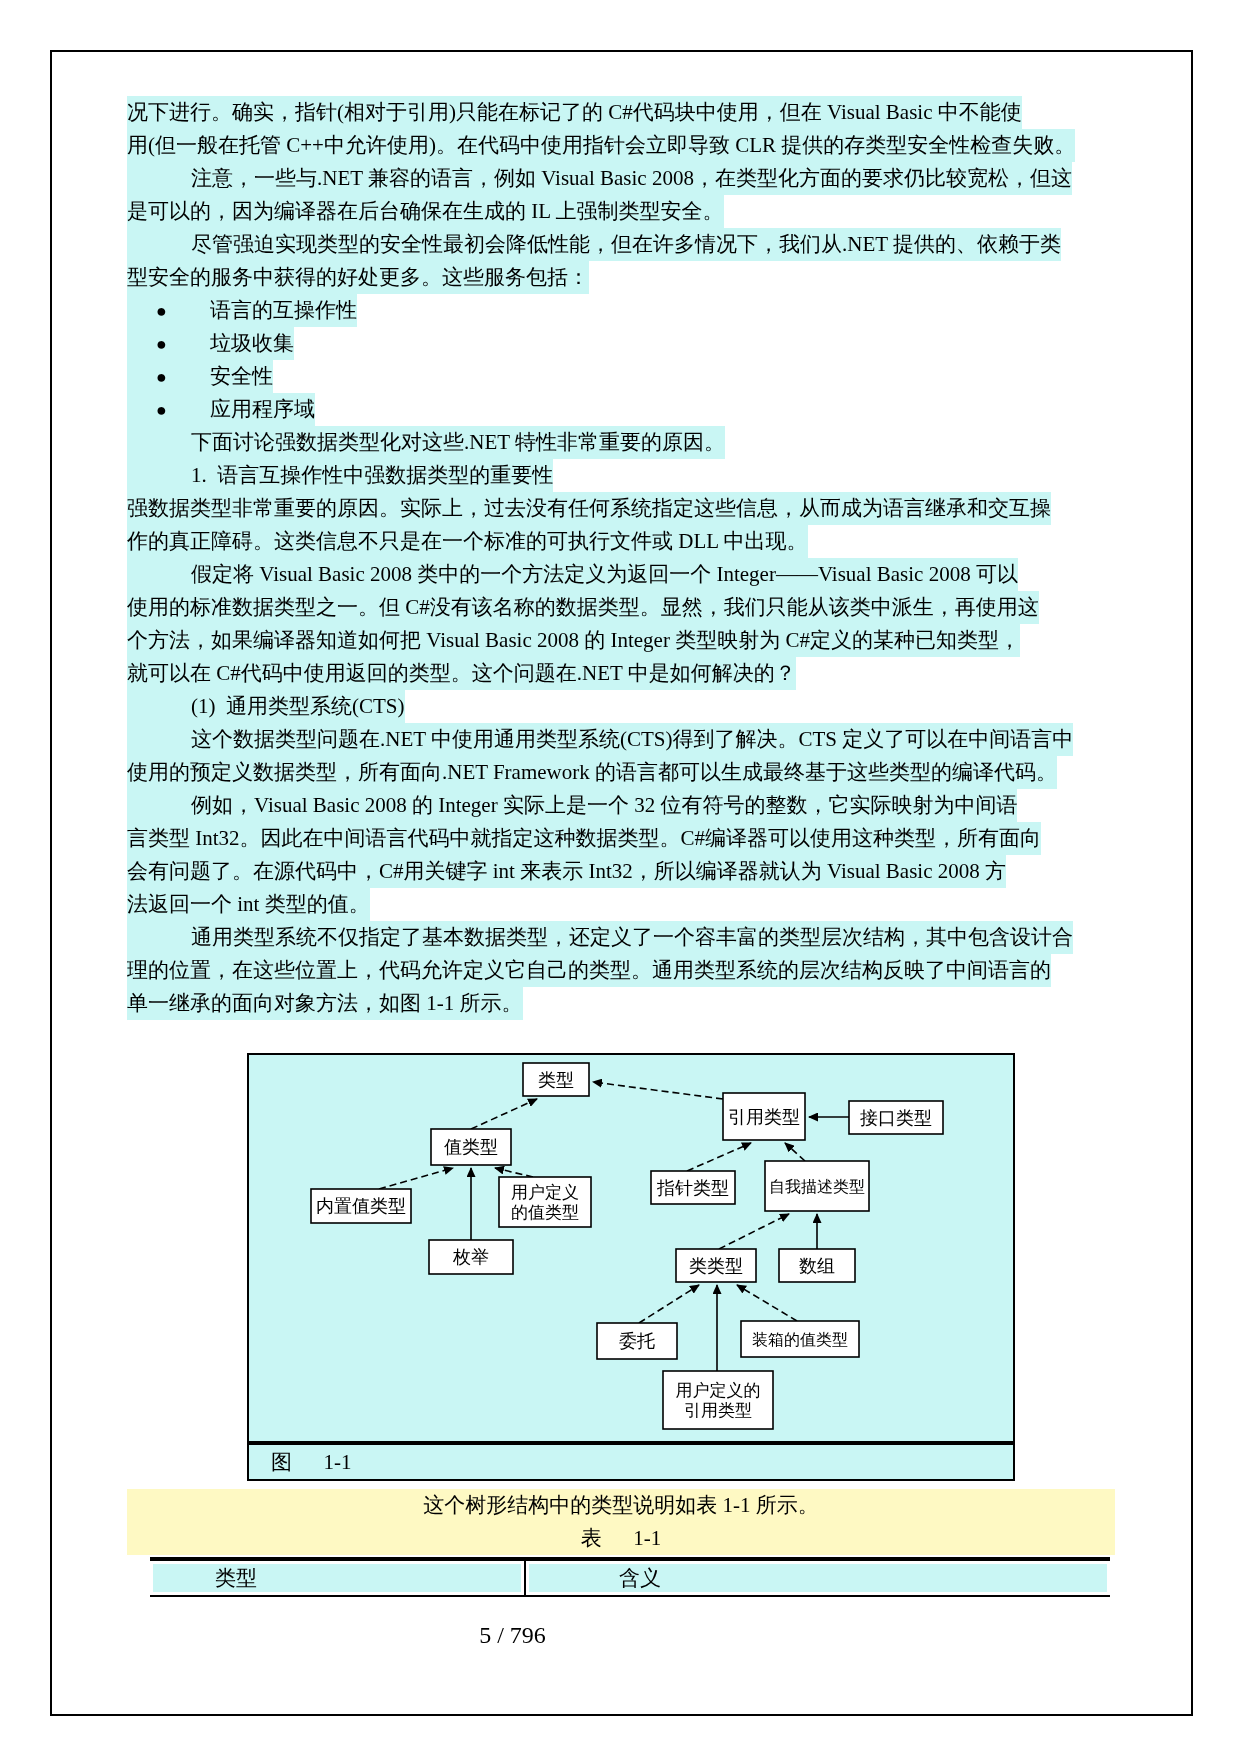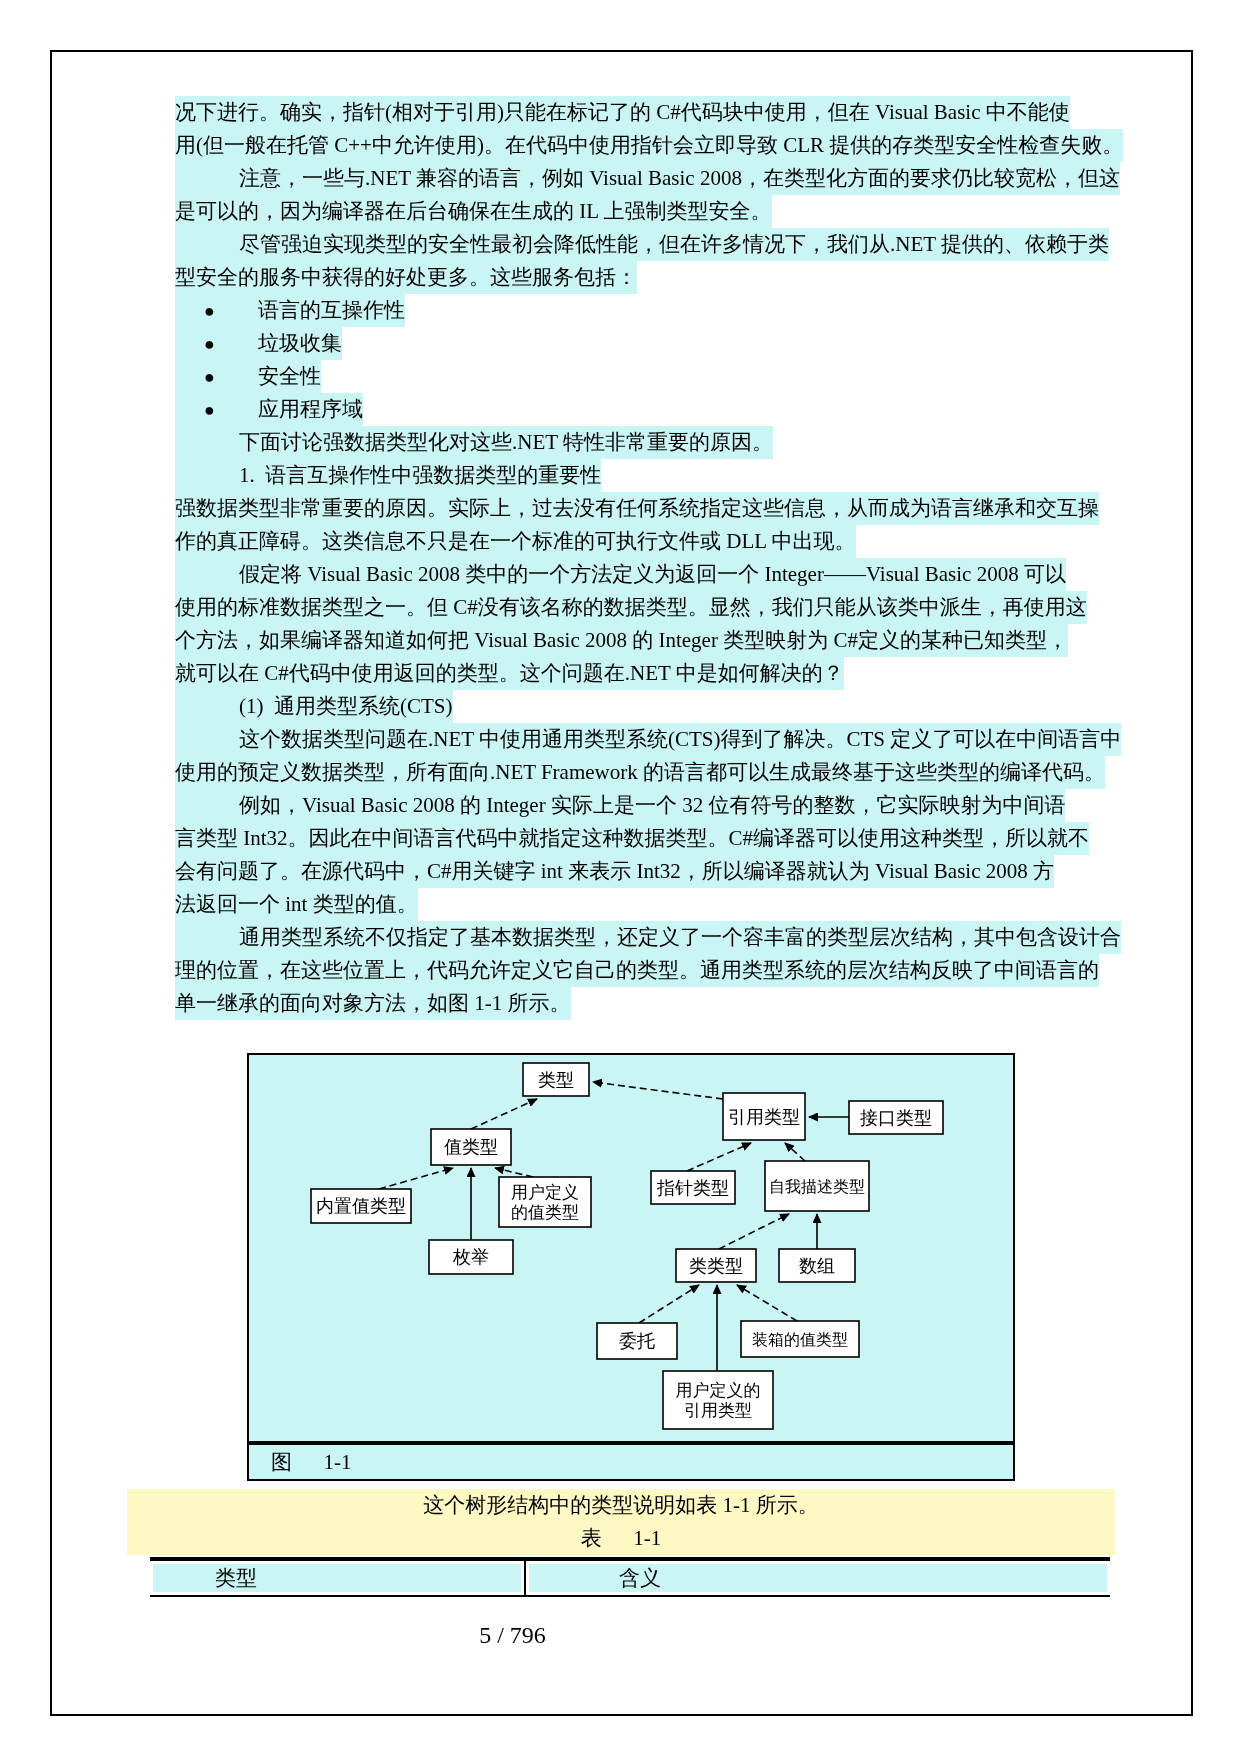--- a/index.html
+++ b/index.html
@@ -7,21 +7,21 @@
     width:1241px;height:1754px;background:#ffffff;position:relative;
     font-family:"Liberation Serif","DejaVu Serif",serif;color:#000;
   }
   .page-frame{
     position:absolute;left:50px;top:50px;width:1139px;height:1662px;
     border:2px solid #000;
   }
   
   #body-text{position:absolute;left:127px;top:96px;width:880px;}
   .line{height:33px;line-height:33px;font-size:21px;white-space:pre;}
-  .hl{background:#c9f6f4;display:inline-block;height:33px;vertical-align:top;margin-left:48px;}
+  .hl{background:#c9f6f4;display:inline-block;height:33px;vertical-align:top;}
   .indent .hl{padding-left:64px;}
   .bullet .hl{padding-left:29px;}
   .marker{display:inline-block;width:22px;margin-right:32px;font-size:18px;}
   
   .figure{position:absolute;left:247px;top:1053px;width:768px;}
   .fig-canvas{
     height:386px;background:#c9f6f4;border:2px solid #000;border-bottom:none;
     position:relative;
   }
   .fig-canvas svg{display:block;width:764px;height:386px;}
@@ -79,21 +79,21 @@
     <div class="line"><span class="hl">强数据类型非常重要的原因。实际上，过去没有任何系统指定这些信息，从而成为语言继承和交互操</span></div>
     <div class="line"><span class="hl">作的真正障碍。这类信息不只是在一个标准的可执行文件或 DLL 中出现。</span></div>
     <div class="line indent"><span class="hl">假定将 Visual Basic 2008 类中的一个方法定义为返回一个 Integer——Visual Basic 2008 可以</span></div>
     <div class="line"><span class="hl">使用的标准数据类型之一。但 C#没有该名称的数据类型。显然，我们只能从该类中派生，再使用这</span></div>
     <div class="line"><span class="hl">个方法，如果编译器知道如何把 Visual Basic 2008 的 Integer 类型映射为 C#定义的某种已知类型，</span></div>
     <div class="line"><span class="hl">就可以在 C#代码中使用返回的类型。这个问题在.NET 中是如何解决的？</span></div>
     <div class="line indent"><span class="hl">(1)  通用类型系统(CTS)</span></div>
     <div class="line indent"><span class="hl">这个数据类型问题在.NET 中使用通用类型系统(CTS)得到了解决。CTS 定义了可以在中间语言中</span></div>
     <div class="line"><span class="hl">使用的预定义数据类型，所有面向.NET Framework 的语言都可以生成最终基于这些类型的编译代码。</span></div>
     <div class="line indent"><span class="hl">例如，Visual Basic 2008 的 Integer 实际上是一个 32 位有符号的整数，它实际映射为中间语</span></div>
-    <div class="line"><span class="hl">言类型 Int32。因此在中间语言代码中就指定这种数据类型。C#编译器可以使用这种类型，所以就不</span></div>
+    <div class="line"><span class="hl">言类型 Int32。因此在中间语言代码中就指定这种数据类型。C#编译器可以使用这种类型，所有面向</span></div>
     <div class="line"><span class="hl">会有问题了。在源代码中，C#用关键字 int 来表示 Int32，所以编译器就认为 Visual Basic 2008 方</span></div>
     <div class="line"><span class="hl">法返回一个 int 类型的值。</span></div>
     <div class="line indent"><span class="hl">通用类型系统不仅指定了基本数据类型，还定义了一个容丰富的类型层次结构，其中包含设计合</span></div>
     <div class="line"><span class="hl">理的位置，在这些位置上，代码允许定义它自己的类型。通用类型系统的层次结构反映了中间语言的</span></div>
     <div class="line"><span class="hl">单一继承的面向对象方法，如图 1-1 所示。</span></div>
   </div>
 
 <div class="figure">
   <div class="fig-canvas">
     <svg id="diagram-svg" viewBox="0 0 764 386" xmlns="http://www.w3.org/2000/svg">

